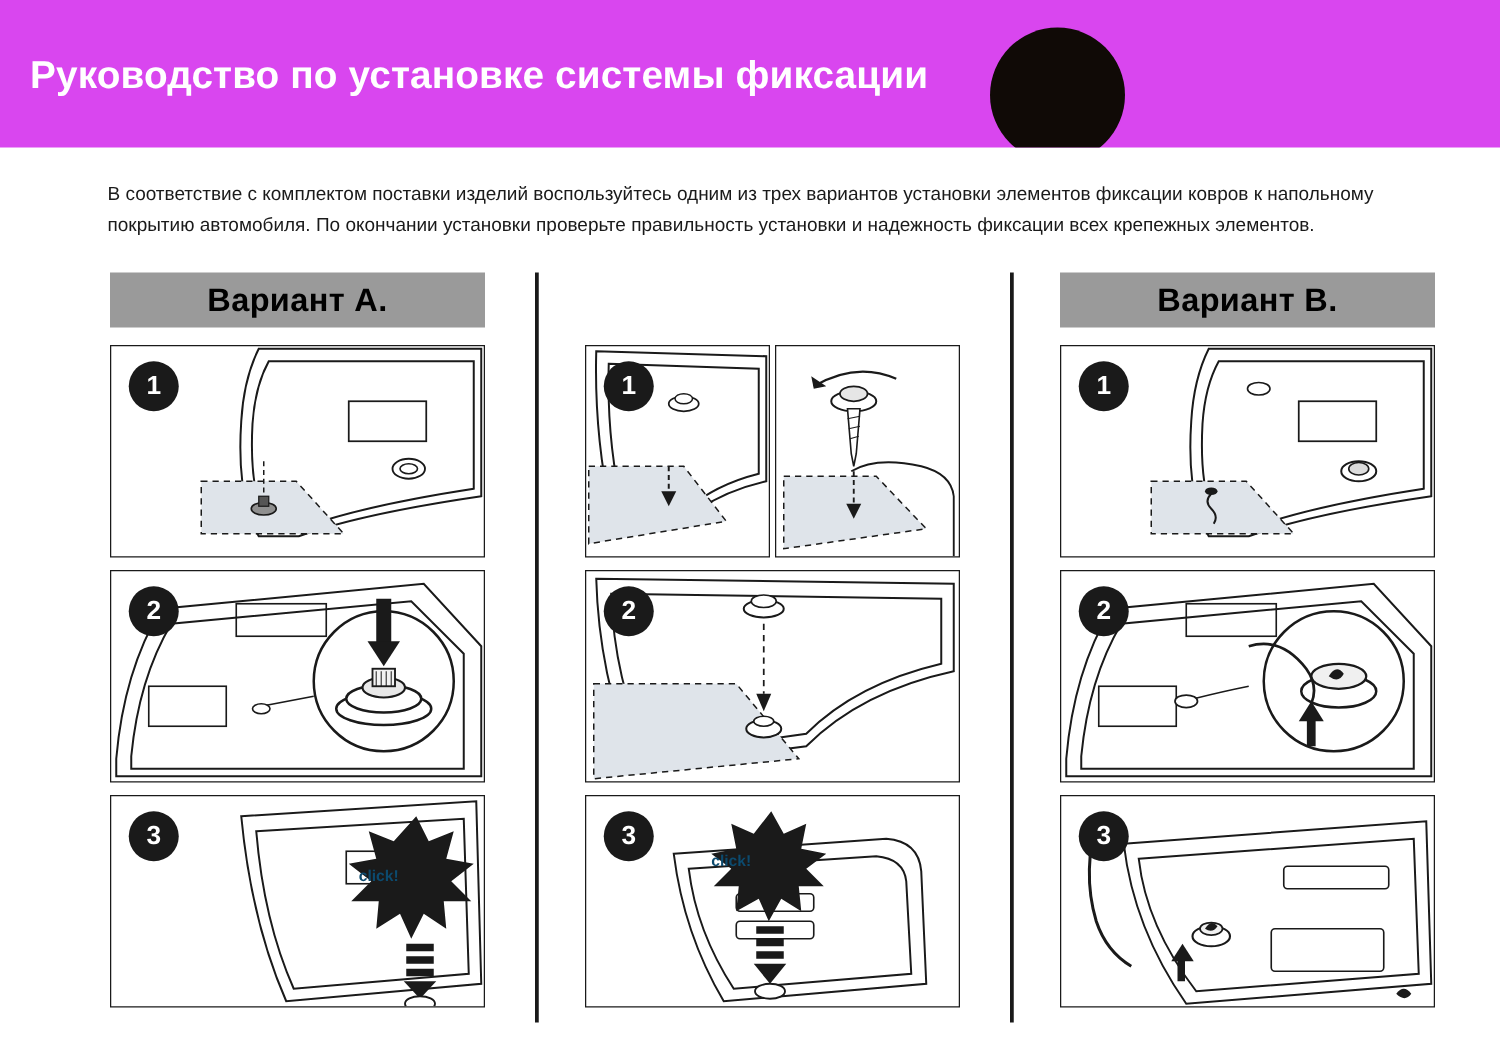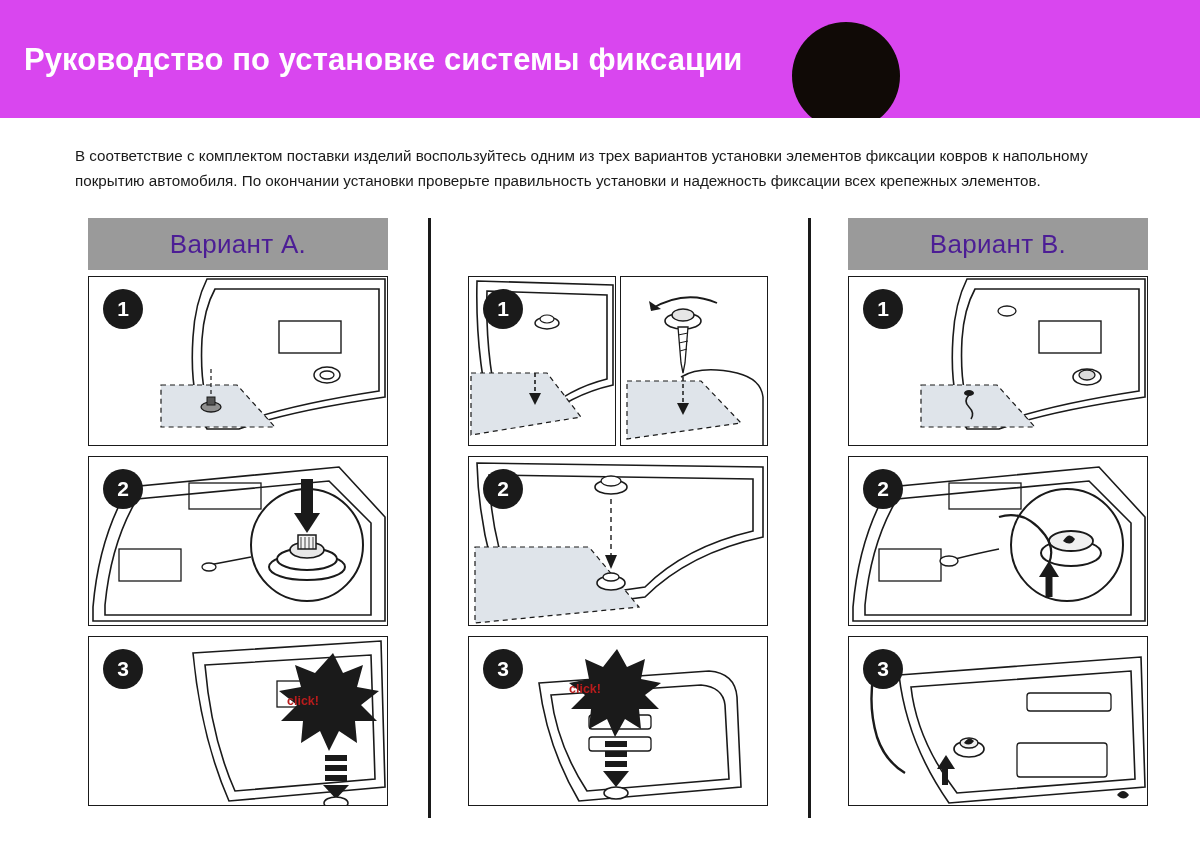--- a/index.html
+++ b/index.html
@@ -41,21 +41,21 @@
     color: #ffffff;
     font-size: 31px;
     font-weight: bold;
     letter-spacing: 0.1px;
     white-space: nowrap;
   }
 
   
   .intro {
     position: absolute;
-    left: 75px;
+    left: 86px;
     top: 128px;
     width: 1040px;
     font-size: 15.2px;
     line-height: 25px;
     color: #1a1a1a;
   }
 
   
   .columns {
     position: absolute;
@@ -81,25 +81,25 @@
     height: 600px;
     background: #1a1a1a;
   }
   .div1 { left: 428px; }
   .div2 { left: 808px; }
 
   .col-head {
     position: absolute;
     left: 0; top: 0;
     width: 300px;
-    height: 52px;
+    height: 44px;
     background: #9a9a9a;
-    color: #4c1d95;
+    color: #000000;
     font-size: 26px;
-    font-weight: normal;
+    font-weight: bold;
     display: flex;
     align-items: center;
     justify-content: center;
     letter-spacing: 0.3px;
   }
 
   .panel {
     position: absolute;
     left: 0;
     width: 298px;
@@ -133,21 +133,21 @@
     z-index: 5;
   }
 
   .art { position: absolute; left: 0; top: 0; }
 
   
   .click-label {
     position: absolute;
     font-size: 12.5px;
     font-weight: bold;
-    color: #b91c1c;
+    color: #0c4a6e;
     z-index: 6;
     pointer-events: none;
   }
 </style>
 </head>
 <body>
 
 <div class="header-band">
   <div class="blob"></div>
   <div class="header-title">Руководство по установке системы фиксации</div>

